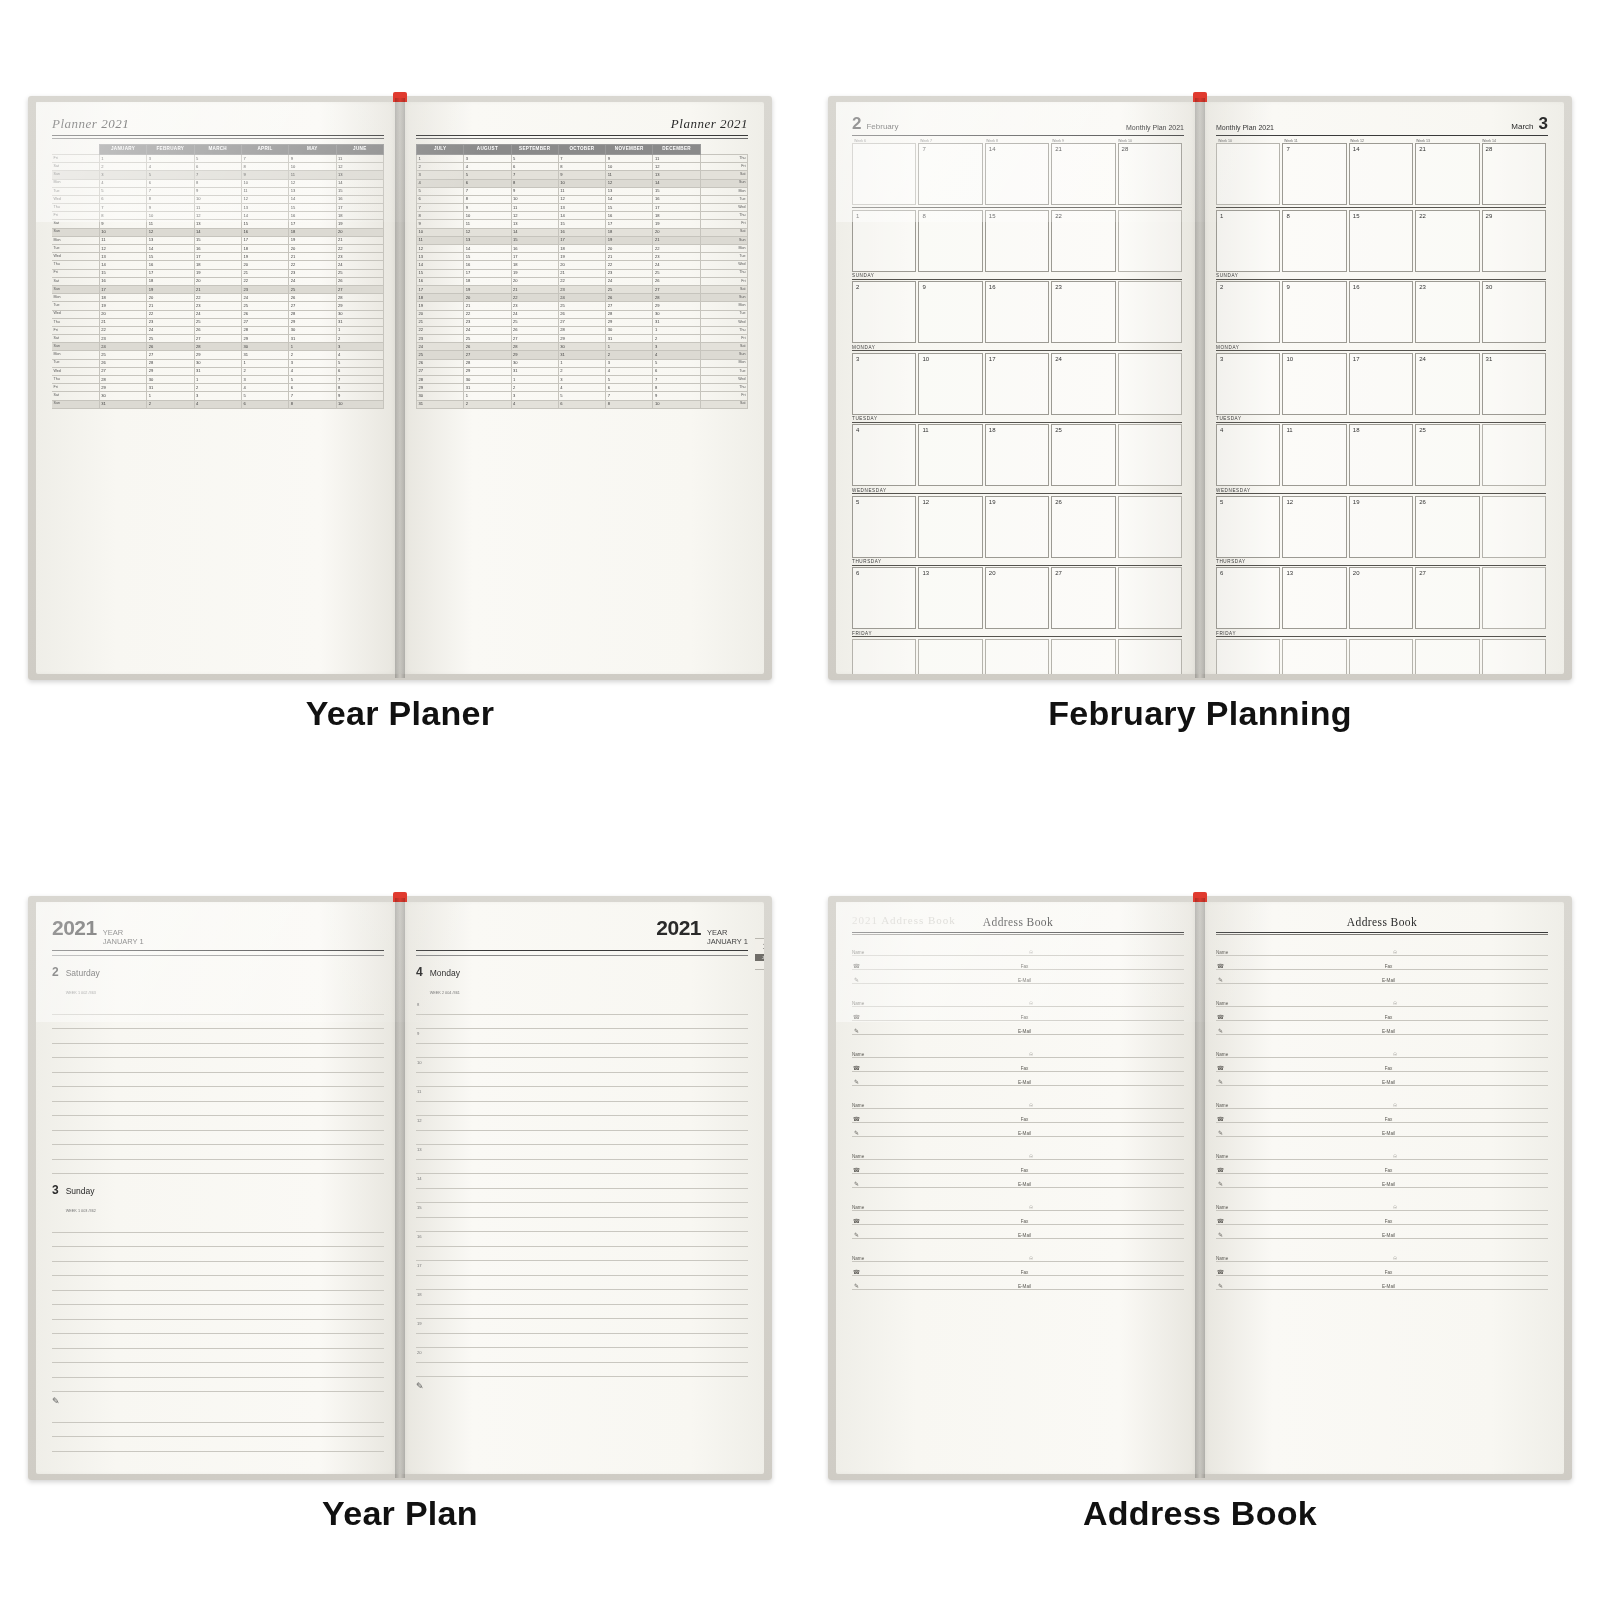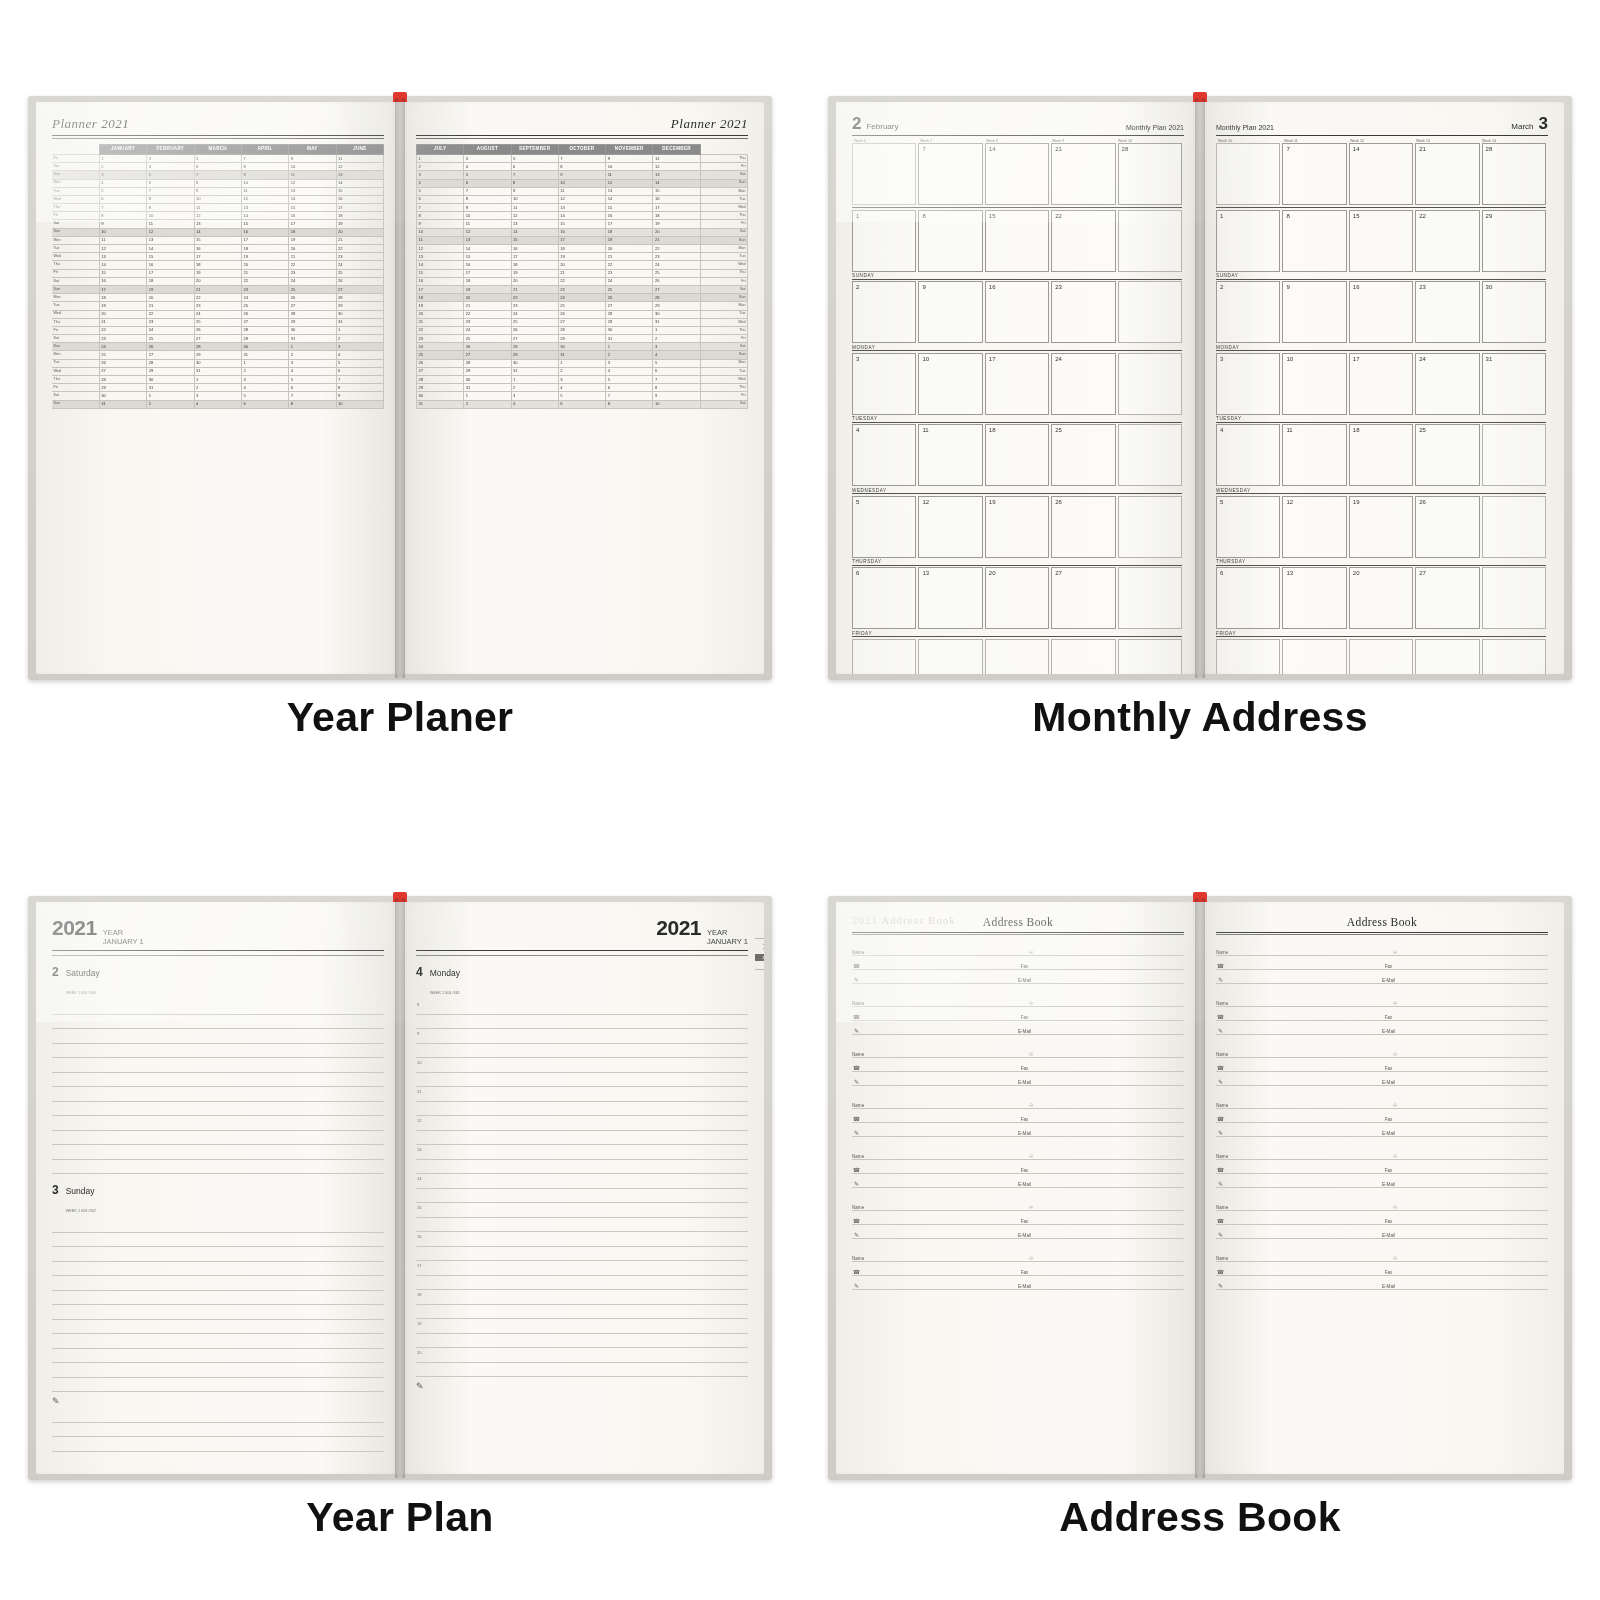--- a/index.html
+++ b/index.html
@@ -1,19 +1,19 @@
 <!DOCTYPE html>
 <html><head>
 <meta charset="utf-8">
 <style>
   html,body{margin:0;padding:0;background:#ffffff;}
   body{width:1600px;height:1600px;font-family:"Liberation Sans",sans-serif;overflow:hidden;}
   .grid{display:grid;grid-template-columns:1fr 1fr;grid-template-rows:1fr 1fr;width:1600px;height:1600px;}
   .cell{position:relative;display:flex;flex-direction:column;align-items:center;justify-content:flex-start;}
-  .caption{font-size:41px;font-weight:bold;color:#111;letter-spacing:.3px;margin-top:14px;font-family:"Liberation Sans",sans-serif;}
+  .caption{font-size:34px;font-weight:bold;color:#111;letter-spacing:.3px;margin-top:14px;font-family:"Liberation Sans",sans-serif;}
 
   
   .book{position:relative;width:744px;height:584px;margin-top:96px;}
   .book .cover{position:absolute;left:0;top:0;right:0;bottom:0;border-radius:3px;
     background:linear-gradient(180deg,#d9d7d1,#cfccc5);
     box-shadow:0 2px 5px rgba(0,0,0,.18);}
   .page{position:absolute;top:6px;bottom:6px;background:#f6f5f0;overflow:hidden;}
   .page.left{left:8px;width:364px;border-radius:2px 0 0 2px;
     background:linear-gradient(90deg,#efeee8 0%,#f8f7f2 22%,#faf9f5 78%,#e7e5de 100%);
     box-shadow:inset -6px 0 10px -6px rgba(0,0,0,.22);}
@@ -1030,21 +1030,21 @@
                   <span></span>
                 </div>
               </div>
             </div>
         </div>
       </div>
 
       <div class="spine"></div>
       <div class="sheen"></div>
     </div>
-    <div class="caption">Monthly Address</div>
+    <div class="caption">February Planning</div>
   </div>
 
   <div class="cell">
     <div class="book">
       <div class="cover"></div>
       <div class="ribbon"></div>
 
       <div class="page left">
         <div class="inner">
           <div class="dp-head">

